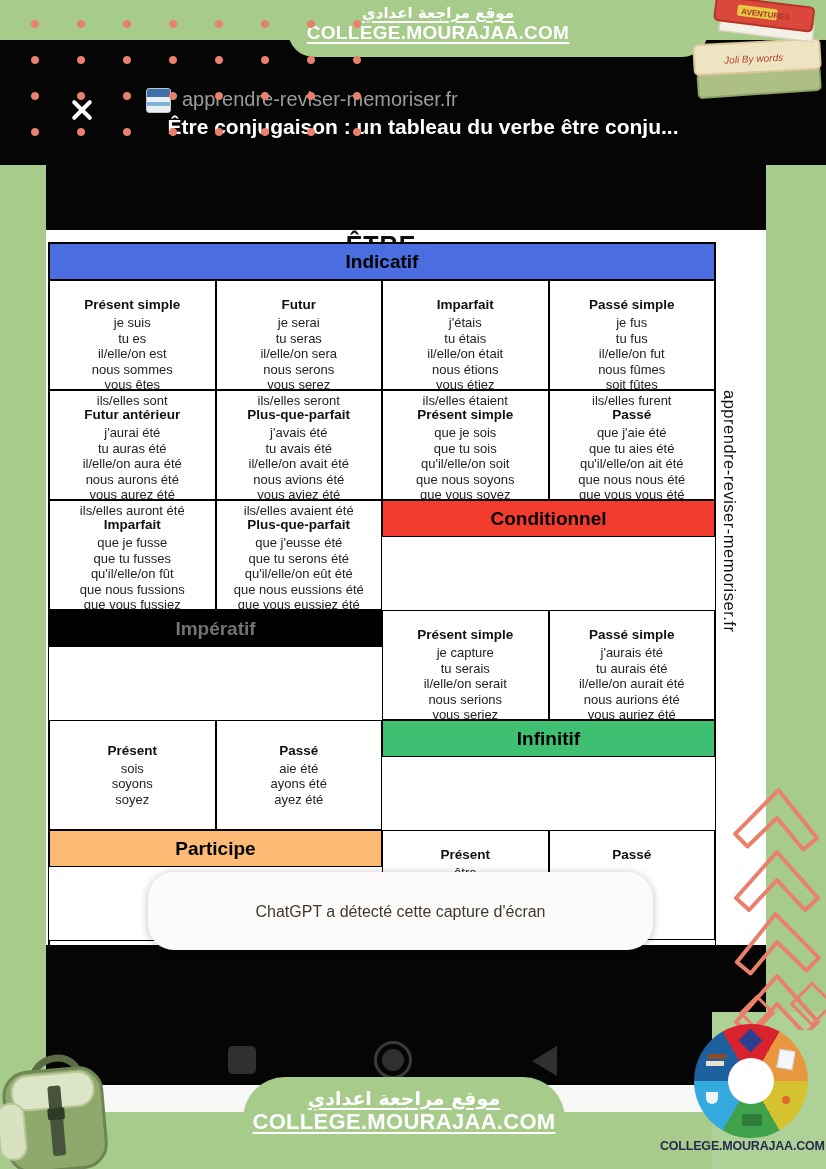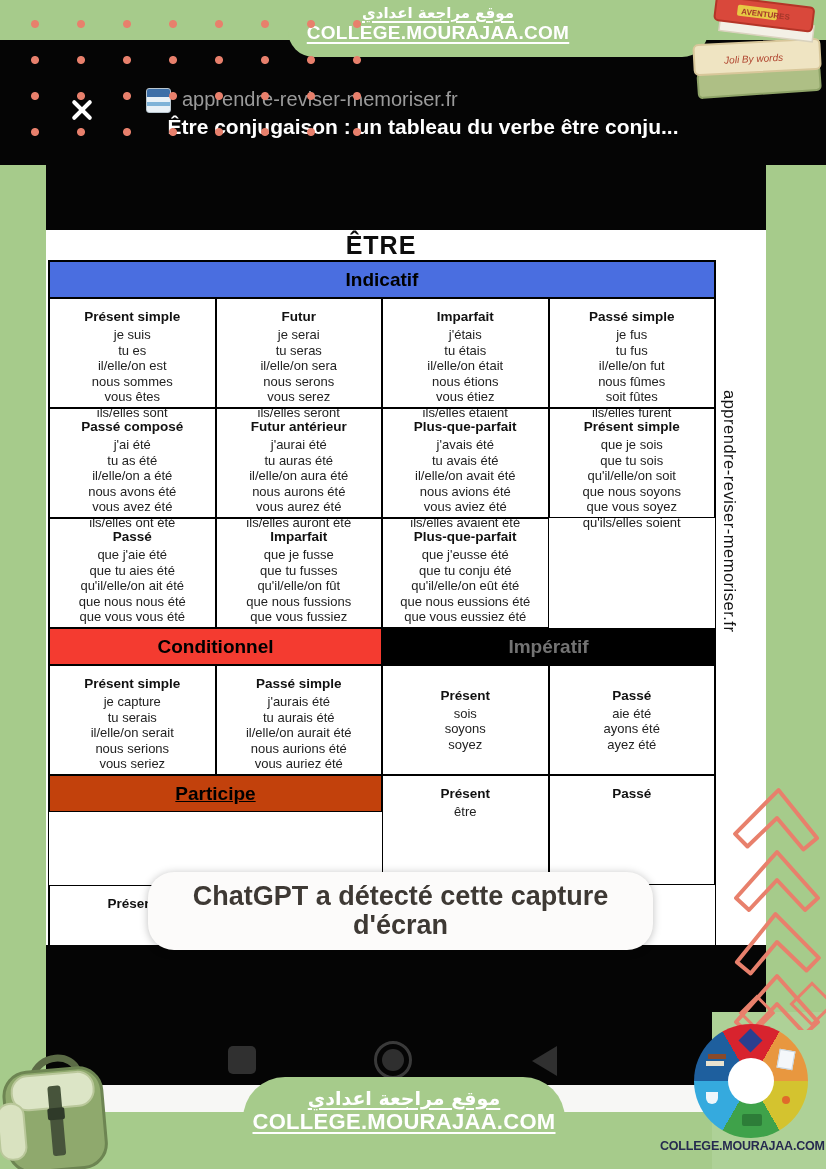--- a/index.html
+++ b/index.html
@@ -39,34 +39,34 @@
     background:linear-gradient(180deg,#3d6fa8 0 35%,#e9f1f7 35% 55%,#7fb3d8 55% 75%,#e9f1f7 75% 100%);
     border:1px solid #b9c6cf;}
   .site-name{position:absolute;left:182px;top:88px;font-size:20px;color:#9b9b9b;z-index:5;}
   .page-title{position:absolute;left:110px;top:115px;width:626px;text-align:center;font-size:21px;
     font-weight:bold;color:#fff;z-index:5;white-space:nowrap;}
 
   
   .sheet{position:absolute;left:46px;top:230px;width:720px;height:715px;background:#fff;overflow:hidden;z-index:2;}
   .etre-title{position:absolute;left:0;top:0;width:670px;height:30px;line-height:30px;text-align:center;
     font-size:25px;font-weight:bold;color:#0d0d0d;letter-spacing:1px;}
-  .tbl{position:absolute;left:2px;top:30px;width:666px;display:grid;grid-template-columns:repeat(4,1fr);
+  .tbl{position:absolute;left:2px;top:12px;width:666px;display:grid;grid-template-columns:repeat(4,1fr);
     border:1px solid #000;background:#fff;}
   .band{height:35px;line-height:35px;text-align:center;font-weight:bold;font-size:19px;border:1px solid #000;}
-  .cell{height:110px;border:1px solid #000;box-sizing:border-box;padding-top:10px;text-align:center;}
+  .cell{height:110px;border:1px solid #000;box-sizing:border-box;padding-top:16px;text-align:center;}
   .cell.center{display:flex;flex-direction:column;justify-content:center;padding-top:0;}
   .cell-h{font-weight:bold;font-size:13.5px;line-height:16px;color:#111;margin-bottom:2px;}
   .cell-l{font-size:13px;line-height:15.6px;color:#222;}
   .watermark{position:absolute;left:674px;top:160px;height:520px;writing-mode:vertical-rl;
     font-size:16.5px;color:#141414;letter-spacing:.5px;}
 
   
   .toast{position:absolute;left:148px;top:872px;width:505px;height:78px;background:#fcfbfa;border-radius:26px;
     z-index:10;box-shadow:0 1px 8px rgba(0,0,0,.25);display:flex;align-items:center;justify-content:center;
-    text-align:center;font-size:27px;line-height:29px;color:#3e3934;padding:0 40px;box-sizing:border-box;font-weight:bold;}
+    text-align:center;font-size:16px;line-height:29px;color:#3e3934;padding:0 40px;box-sizing:border-box;}
 
   
   .nav-square{position:absolute;left:228px;top:1046px;width:28px;height:28px;background:#303030;border-radius:5px;z-index:3;cursor:pointer;}
   .nav-home{position:absolute;left:374px;top:1041px;width:38px;height:38px;border:3px solid #3a3a3a;border-radius:50%;
     box-sizing:border-box;z-index:3;cursor:pointer;}
   .nav-home i{position:absolute;left:5px;top:5px;width:22px;height:22px;background:#2f2f2f;border-radius:50%;}
   .nav-back{position:absolute;left:532px;top:1046px;width:0;height:0;z-index:3;cursor:pointer;
     border-top:15px solid transparent;border-bottom:15px solid transparent;border-right:25px solid #303030;}
 
   
@@ -174,29 +174,20 @@
         <div class="cell">
           <div class="cell-h">Passé simple</div>
           <div class="cell-l">je fus</div>
           <div class="cell-l">tu fus</div>
           <div class="cell-l">il/elle/on fut</div>
           <div class="cell-l">nous fûmes</div>
           <div class="cell-l">soit fûtes</div>
           <div class="cell-l">ils/elles furent</div>
         </div>
         <div class="cell">
-          <div class="cell-h">Passé composé</div>
-          <div class="cell-l">j'ai été</div>
-          <div class="cell-l">tu as été</div>
-          <div class="cell-l">il/elle/on a été</div>
-          <div class="cell-l">nous avons été</div>
-          <div class="cell-l">vous avez été</div>
-          <div class="cell-l">ils/elles ont été</div>
-        </div>
-        <div class="cell">
           <div class="cell-h">Futur antérieur</div>
           <div class="cell-l">j'aurai été</div>
           <div class="cell-l">tu auras été</div>
           <div class="cell-l">il/elle/on aura été</div>
           <div class="cell-l">nous aurons été</div>
           <div class="cell-l">vous aurez été</div>
           <div class="cell-l">ils/elles auront été</div>
         </div>
         <div class="cell">
           <div class="cell-h">Plus-que-parfait</div>
@@ -230,21 +221,21 @@
           <div class="cell-l">que je fusse</div>
           <div class="cell-l">que tu fusses</div>
           <div class="cell-l">qu'il/elle/on fût</div>
           <div class="cell-l">que nous fussions</div>
           <div class="cell-l">que vous fussiez</div>
           <div class="cell-l">qu'ils/elles fussent</div>
         </div>
         <div class="cell">
           <div class="cell-h">Plus-que-parfait</div>
           <div class="cell-l">que j'eusse été</div>
-          <div class="cell-l">que tu conju été</div>
+          <div class="cell-l">que tu serons été</div>
           <div class="cell-l">qu'il/elle/on eût été</div>
           <div class="cell-l">que nous eussions été</div>
           <div class="cell-l">que vous eussiez été</div>
           <div class="cell-l">qu'ils/elles eussent été</div>
         </div>
         <div class="band" style="background: rgb(244, 59, 48); color: rgb(0, 0, 0); grid-column: span 2;">Conditionnel</div>
         <div class="band" style="background: rgb(0, 0, 0); color: #737373; grid-column: span 2;">Impératif</div>
         <div class="cell">
           <div class="cell-h">Présent simple</div>
           <div class="cell-l">je capture</div>
@@ -268,21 +259,22 @@
           <div class="cell-l">sois</div>
           <div class="cell-l">soyons</div>
           <div class="cell-l">soyez</div>
         </div>
         <div class="cell center">
           <div class="cell-h">Passé</div>
           <div class="cell-l">aie été</div>
           <div class="cell-l">ayons été</div>
           <div class="cell-l">ayez été</div>
         </div>
-        <div class="band" style="background: #c2410c; color: rgb(0, 0, 0); grid-column: span 2; text-decoration: underline;">Participe</div>
+        <div class="band" style="background: rgb(62, 191, 113); color: rgb(0, 0, 0); grid-column: span 2;">Infinitif</div>
+        <div class="band" style="background: #fdba74; color: rgb(0, 0, 0); grid-column: span 2;">Participe</div>
         <div class="cell">
           <div class="cell-h">Présent</div>
           <div class="cell-l">être</div>
         </div>
         <div class="cell">
           <div class="cell-h">Passé</div>
         </div>
         <div class="cell">
           <div class="cell-h">Présent</div>
         </div>

